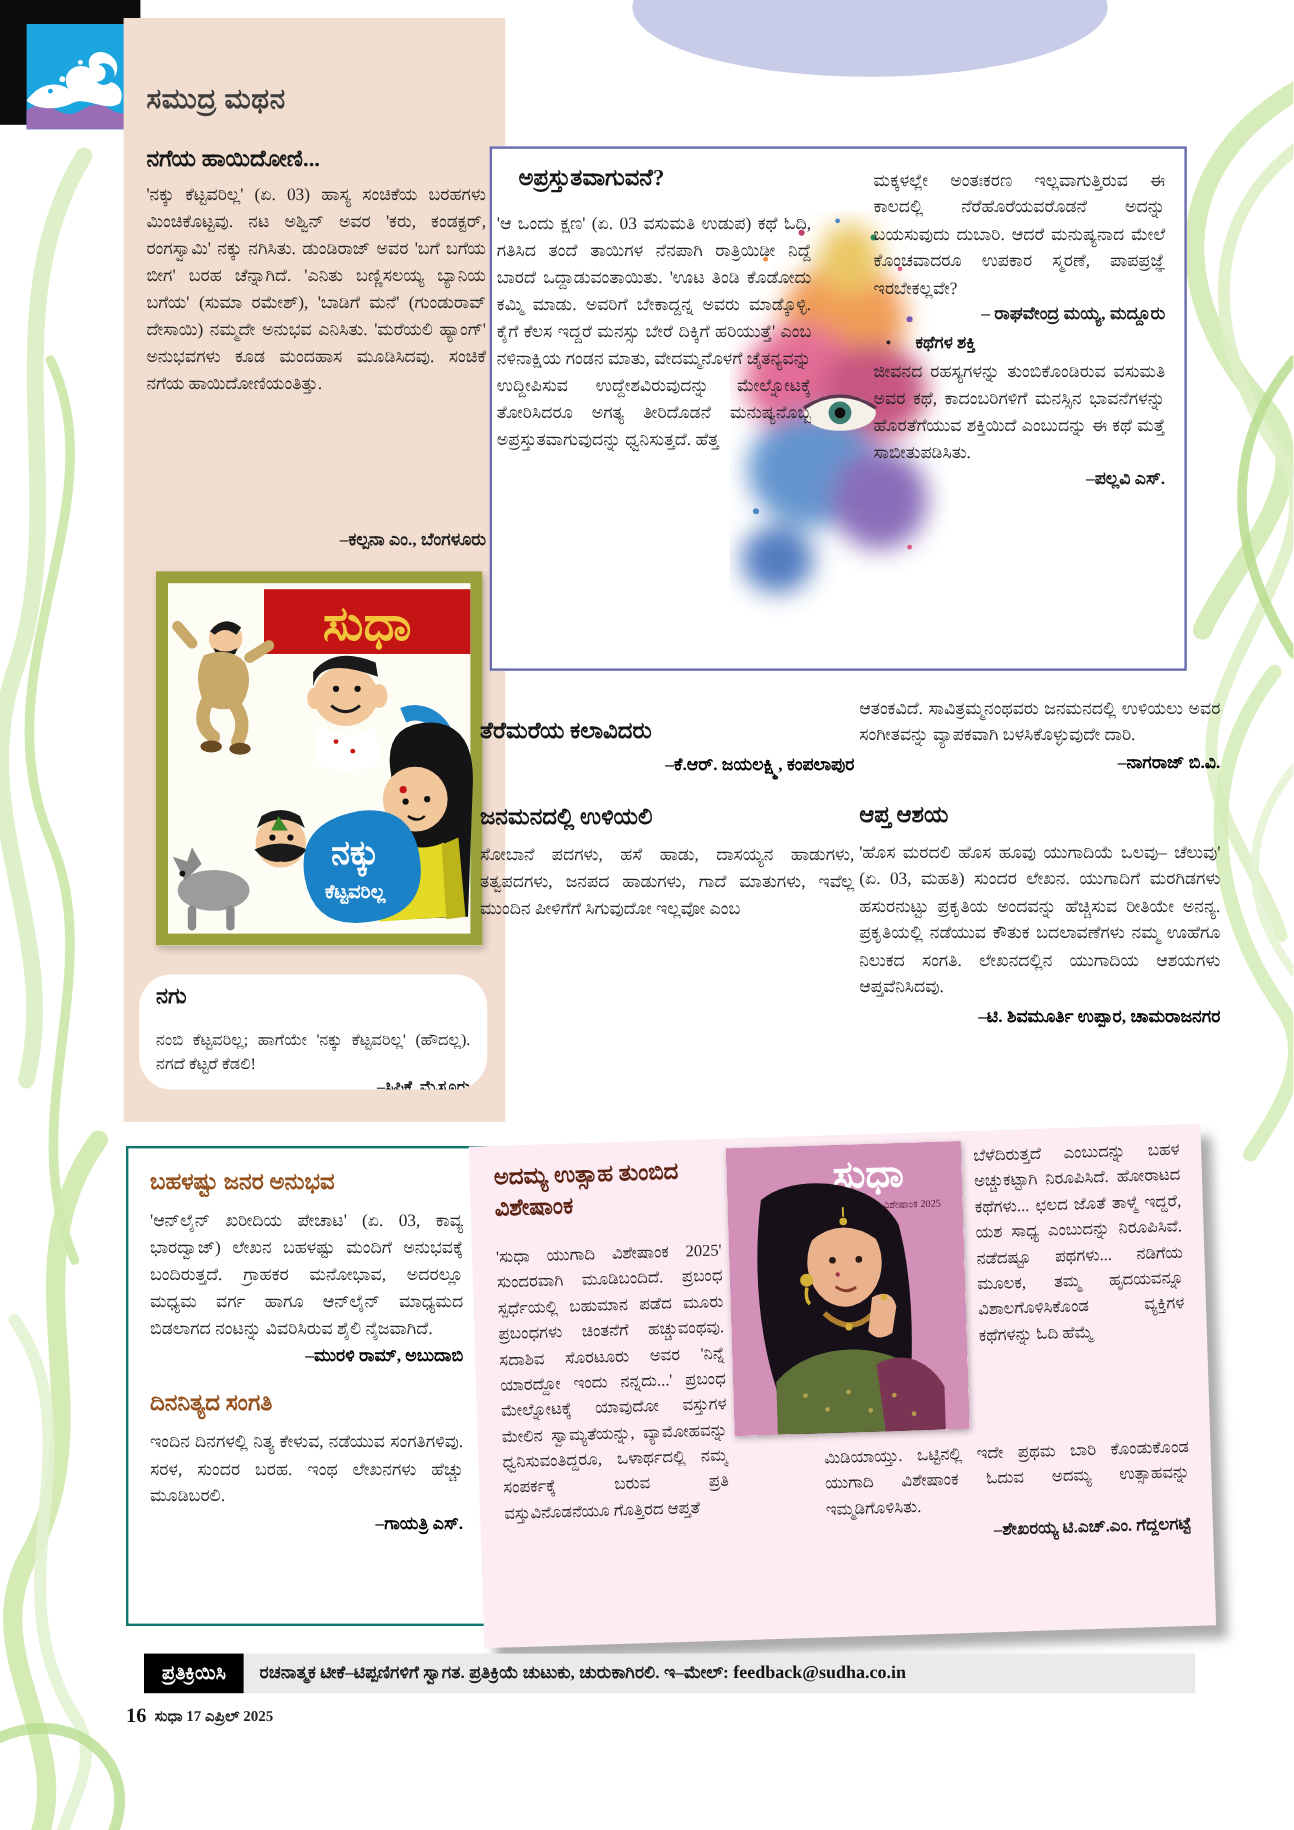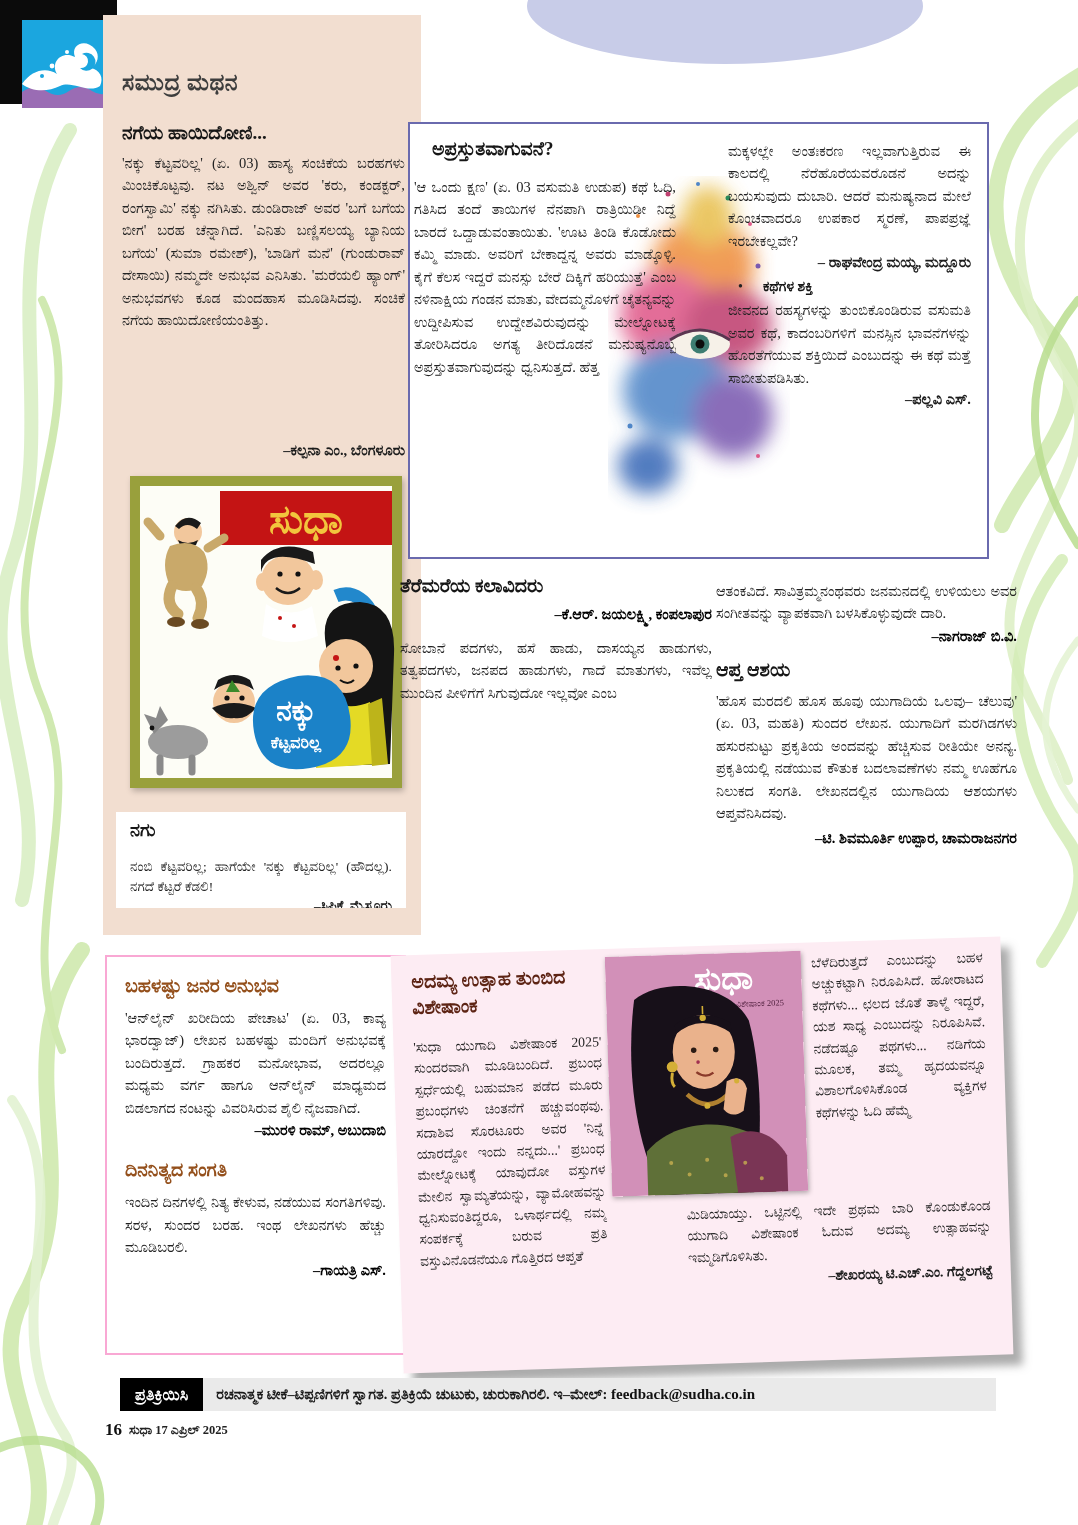--- a/index.html
+++ b/index.html
@@ -19,42 +19,42 @@
   .h-letter { font-size:19px; font-weight:bold; color:#161616; }
   .body-txt { font-size:14.5px; line-height:1.55; color:#222; text-align:justify; }
   .sig { font-size:14.5px; font-weight:bold; color:#1c1c1c; text-align:right; }
 
   .letter1-h { left:122px; top:122px; }
   .letter1-b { left:122px; top:152px; width:283px; height:290px; overflow:hidden; }
   .letter1-s { left:122px; top:442px; width:283px; }
 
   .cartoon-cover { left:130px; top:476px; width:272px; height:312px; box-shadow:2px 3px 6px rgba(0,0,0,.25); }
 
-  .nagu-box { left:116px; top:812px; width:290px; height:96px; background:#fff; padding:8px 14px; overflow:hidden; }
+  .nagu-box { left:116px; top:812px; width:290px; height:96px; background:#fff; padding:8px 14px; overflow:hidden;border-radius:27px; }
   .nagu-box .h-letter { font-size:18px; }
   .nagu-box .body-txt { font-size:13.5px; line-height:1.5; margin-top:16px; }
   .nagu-box .sig { font-size:13.5px; }
 
   .feature-box { left:408px; top:122px; width:581px; height:437px; background:#fff; border:2px solid #6a6aae; }
   .feature-box .fb-heading { position:absolute; left:22px; top:14px; }
   .fb-art { position:absolute; left:198px; top:52px; width:182px; height:340px; z-index:0; }
   .fb-col1 { position:absolute; left:4px; top:52px; width:262px; height:368px; z-index:1; overflow:hidden; }
   .fb-col2wrap { position:absolute; left:318px; top:16px; width:243px; z-index:1; }
   .fb-col2wrap .sig { margin-top:2px; }
   .subhead-row { display:flex; align-items:baseline; gap:8px; margin:8px 0 4px 10px; }
   .subhead-row .bullet { font-size:14px; color:#222; }
   .subhead-row .h-letter { font-size:14px;margin-left:12px; }
 
   .mid-col { left:400px; top:575px; width:312px; }
   .right-col { left:716px; top:580px; width:301px; }
-  .flow-h { font-size:19px; font-weight:bold; color:#161616; margin-bottom:9px; }
+  .flow-h { font-size:19px; font-weight:bold; color:#161616; margin-bottom:9px;margin-top:24px; }
   .flow-p { font-size:14.5px; line-height:1.55; color:#222; text-align:justify; }
   .flow-sig { font-size:14.5px; font-weight:bold; text-align:right; margin:3px 0 14px; }
 
-  .orange-box { left:105px; top:955px; width:301px; height:400px; background:#fff; border:2px solid #f9a8d4; padding:18px 18px; overflow:hidden; }
+  .orange-box { left:105px; top:955px; width:301px; height:400px; background:#fff; border:2px solid #0f766e; padding:18px 18px; overflow:hidden; }
   .orange-box .oh { font-size:19px; font-weight:bold; color:#94501c; margin-bottom:10px; }
   .orange-box .flow-sig { margin-bottom:20px; }
 
   .pink-box { left:397px; top:946px; width:610px; height:418px; background:#fdecf3; transform:rotate(-1.8deg); box-shadow:9px 11px 9px rgba(90,90,90,.5); }
   .pink-box .ph { position:absolute; left:20px; top:14px; width:210px; font-size:19px; font-weight:bold; color:#5d2414; line-height:1.35; }
   .pb-col1 { position:absolute; left:20px; top:82px; width:188px; height:318px; font-size:13.8px; overflow:hidden; }
   .pb-cover { position:absolute; left:214px; top:8px; width:196px; height:240px; box-shadow:1px 2px 5px rgba(0,0,0,.3); }
   .pb-col2 { position:absolute; left:420px; top:10px; width:172px; height:250px; font-size:13.8px; overflow:hidden; }
   .pb-col3 { position:absolute; left:288px; top:258px; width:304px; }
   .pb-col3 .flow-p { font-size:13.8px; }
@@ -235,20 +235,21 @@
           <span class="h-letter">ಕಥೆಗಳ ಶಕ್ತಿ</span>
         </div>
         <div class="body-txt">ಜೀವನದ ರಹಸ್ಯಗಳನ್ನು ತುಂಬಿಕೊಂಡಿರುವ ವಸುಮತಿ ಅವರ ಕಥೆ, ಕಾದಂಬರಿಗಳಿಗೆ ಮನಸ್ಸಿನ ಭಾವನೆಗಳನ್ನು ಹೊರತೆಗೆಯುವ ಶಕ್ತಿಯಿದೆ ಎಂಬುದನ್ನು ಈ ಕಥೆ ಮತ್ತೆ ಸಾಬೀತುಪಡಿಸಿತು.</div>
         <div class="sig">–ಪಲ್ಲವಿ ಎಸ್.</div>
       </div>
     </div>
 
     <div class="abs mid-col">
       <div class="flow-h">ತೆರೆಮರೆಯ ಕಲಾವಿದರು</div>
       <div class="flow-sig">–ಕೆ.ಆರ್. ಜಯಲಕ್ಷ್ಮಿ, ಕಂಪಲಾಪುರ</div>
+      <div class="flow-h">ಜನಮನದಲ್ಲಿ ಉಳಿಯಲಿ</div>
       <div class="flow-p">ಸೋಬಾನೆ ಪದಗಳು, ಹಸೆ ಹಾಡು, ದಾಸಯ್ಯನ ಹಾಡುಗಳು, ತತ್ವಪದಗಳು, ಜನಪದ ಹಾಡುಗಳು, ಗಾದೆ ಮಾತುಗಳು, ಇವೆಲ್ಲ ಮುಂದಿನ ಪೀಳಿಗೆಗೆ ಸಿಗುವುದೋ ಇಲ್ಲವೋ ಎಂಬ</div>
     </div>
 
     <div class="abs right-col">
       <div class="flow-p">ಆತಂಕವಿದೆ. ಸಾವಿತ್ರಮ್ಮನಂಥವರು ಜನಮನದಲ್ಲಿ ಉಳಿಯಲು ಅವರ ಸಂಗೀತವನ್ನು ವ್ಯಾಪಕವಾಗಿ ಬಳಸಿಕೊಳ್ಳುವುದೇ ದಾರಿ.</div>
       <div class="flow-sig">–ನಾಗರಾಜ್ ಬಿ.ವಿ.</div>
       <div class="flow-h">ಆಪ್ತ ಆಶಯ</div>
       <div class="flow-p">'ಹೊಸ ಮರದಲಿ ಹೊಸ ಹೂವು ಯುಗಾದಿಯೆ ಒಲವು– ಚೆಲುವು' (ಏ. 03, ಮಹತಿ) ಸುಂದರ ಲೇಖನ. ಯುಗಾದಿಗೆ ಮರಗಿಡಗಳು ಹಸುರನುಟ್ಟು ಪ್ರಕೃತಿಯ ಅಂದವನ್ನು ಹೆಚ್ಚಿಸುವ ರೀತಿಯೇ ಅನನ್ಯ. ಪ್ರಕೃತಿಯಲ್ಲಿ ನಡೆಯುವ ಕೌತುಕ ಬದಲಾವಣೆಗಳು ನಮ್ಮ ಊಹೆಗೂ ನಿಲುಕದ ಸಂಗತಿ. ಲೇಖನದಲ್ಲಿನ ಯುಗಾದಿಯ ಆಶಯಗಳು ಆಪ್ತವೆನಿಸಿದವು.</div>
       <div class="flow-sig" style="margin-top:5px">–ಟಿ. ಶಿವಮೂರ್ತಿ ಉಪ್ಪಾರ, ಚಾಮರಾಜನಗರ</div>
     </div>

